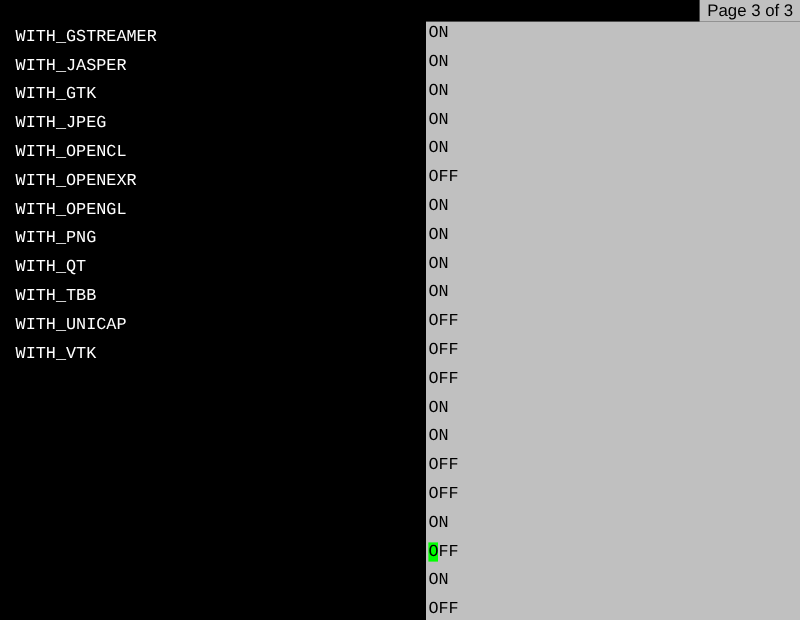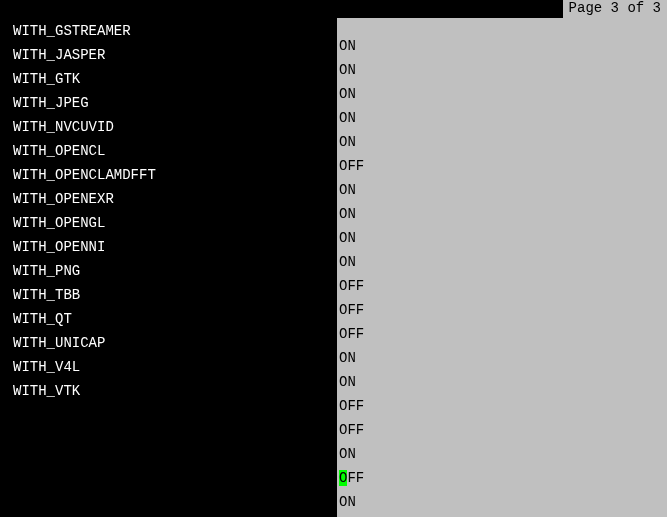--- a/index.html
+++ b/index.html
@@ -18,36 +18,37 @@
     .header {
       display: flex;
       justify-content: flex-end;
       background: #000;
       height: 18px;
     }
     .page-indicator {
       background: #c0c0c0;
       color: #000;
       padding: 0 6px;
-      font-family: Liberation Mono, monospace;
+      font-family: Liberation Sans, sans-serif;
     }
     .content {
       display: flex;
       height: calc(100% - 18px);
+      gap: 18px;
     }
     .labels-col {
       width: 337px;
       background: #000;
       padding-left: 13px;
       padding-top: 4px;
     }
     .values-col {
       flex: 1;
       background: #c0c0c0;
-      padding-top: 19px;
+      padding-top: 1px;
       text-align: center;
     }
     .row {
       height: 24px;
       display: flex;
       align-items: flex-start;
       line-height: 18px;
     }
     .label {
       color: #fff;
@@ -78,51 +79,39 @@
       <div class="row">
         <span class="label">WITH_JASPER</span>
       </div>
       <div class="row">
         <span class="label">WITH_GTK</span>
       </div>
       <div class="row">
         <span class="label">WITH_JPEG</span>
       </div>
       <div class="row">
-        <span class="label">WITH_NVCUVID</span>
-      </div>
-      <div class="row">
         <span class="label">WITH_OPENCL</span>
-      </div>
-      <div class="row">
-        <span class="label">WITH_OPENCLAMDFFT</span>
       </div>
       <div class="row">
         <span class="label">WITH_OPENEXR</span>
       </div>
       <div class="row">
         <span class="label">WITH_OPENGL</span>
       </div>
       <div class="row">
-        <span class="label">WITH_OPENNI</span>
+        <span class="label">WITH_PNG</span>
       </div>
       <div class="row">
-        <span class="label">WITH_PNG</span>
+        <span class="label">WITH_QT</span>
       </div>
       <div class="row">
         <span class="label">WITH_TBB</span>
       </div>
       <div class="row">
-        <span class="label">WITH_QT</span>
-      </div>
-      <div class="row">
         <span class="label">WITH_UNICAP</span>
-      </div>
-      <div class="row">
-        <span class="label">WITH_V4L</span>
       </div>
       <div class="row">
         <span class="label">WITH_VTK</span>
       </div>
     </div>
   <div class="values-col" id="values-col">
       <div class="row">
         <span class="value">ON</span>
       </div>
       <div class="row">

